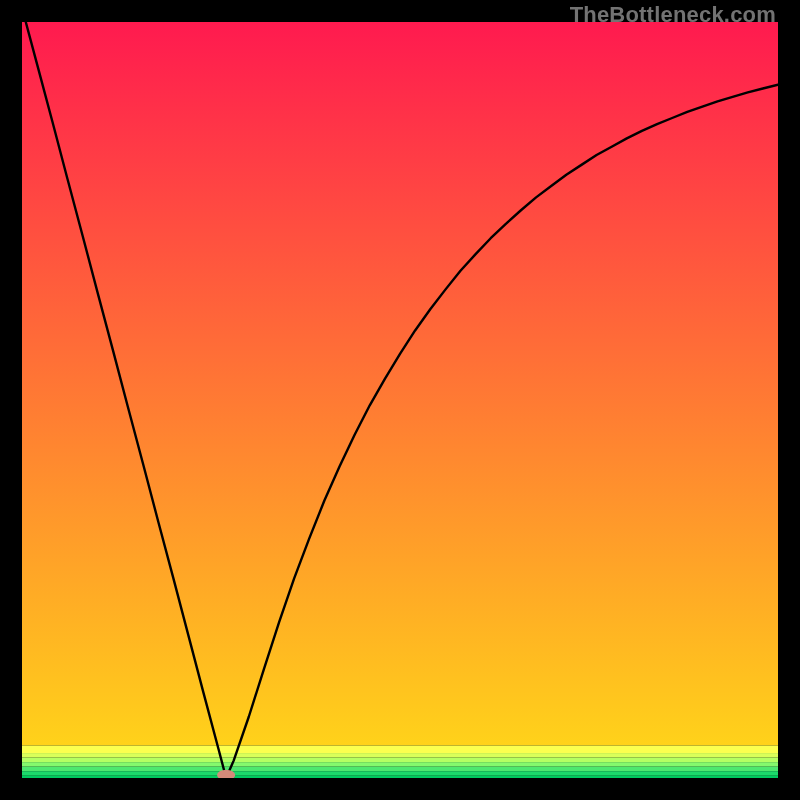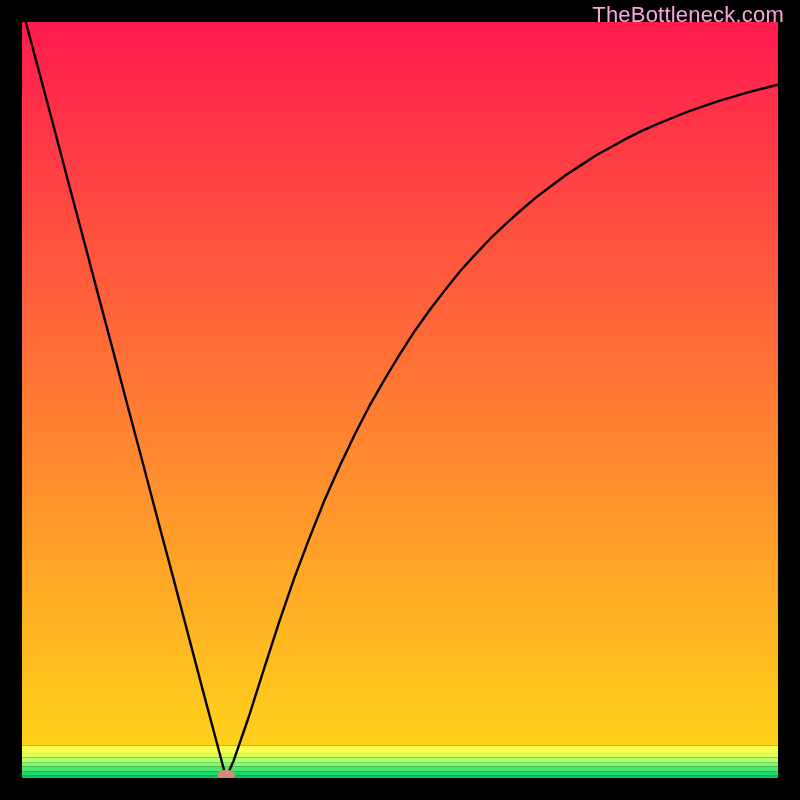--- a/index.html
+++ b/index.html
@@ -21,25 +21,25 @@
   .plot-area {
     position: absolute;
     left: 0;
     top: 0;
     width: 756px;
     height: 756px;
   }
   .watermark {
     position: absolute;
     top: 2px;
-    right: 16px;
+    right: 24px;
     font-family: Arial, Helvetica, sans-serif;
     font-size: 22px;
-    font-weight: 400;
-    color: #f9a8d4;
+    font-weight: 700;
+    color: #737373;
     letter-spacing: 0.2px;
     user-select: none;
   }
   svg {
     display: block;
   }
 </style>
 </head>
 <body>
 

